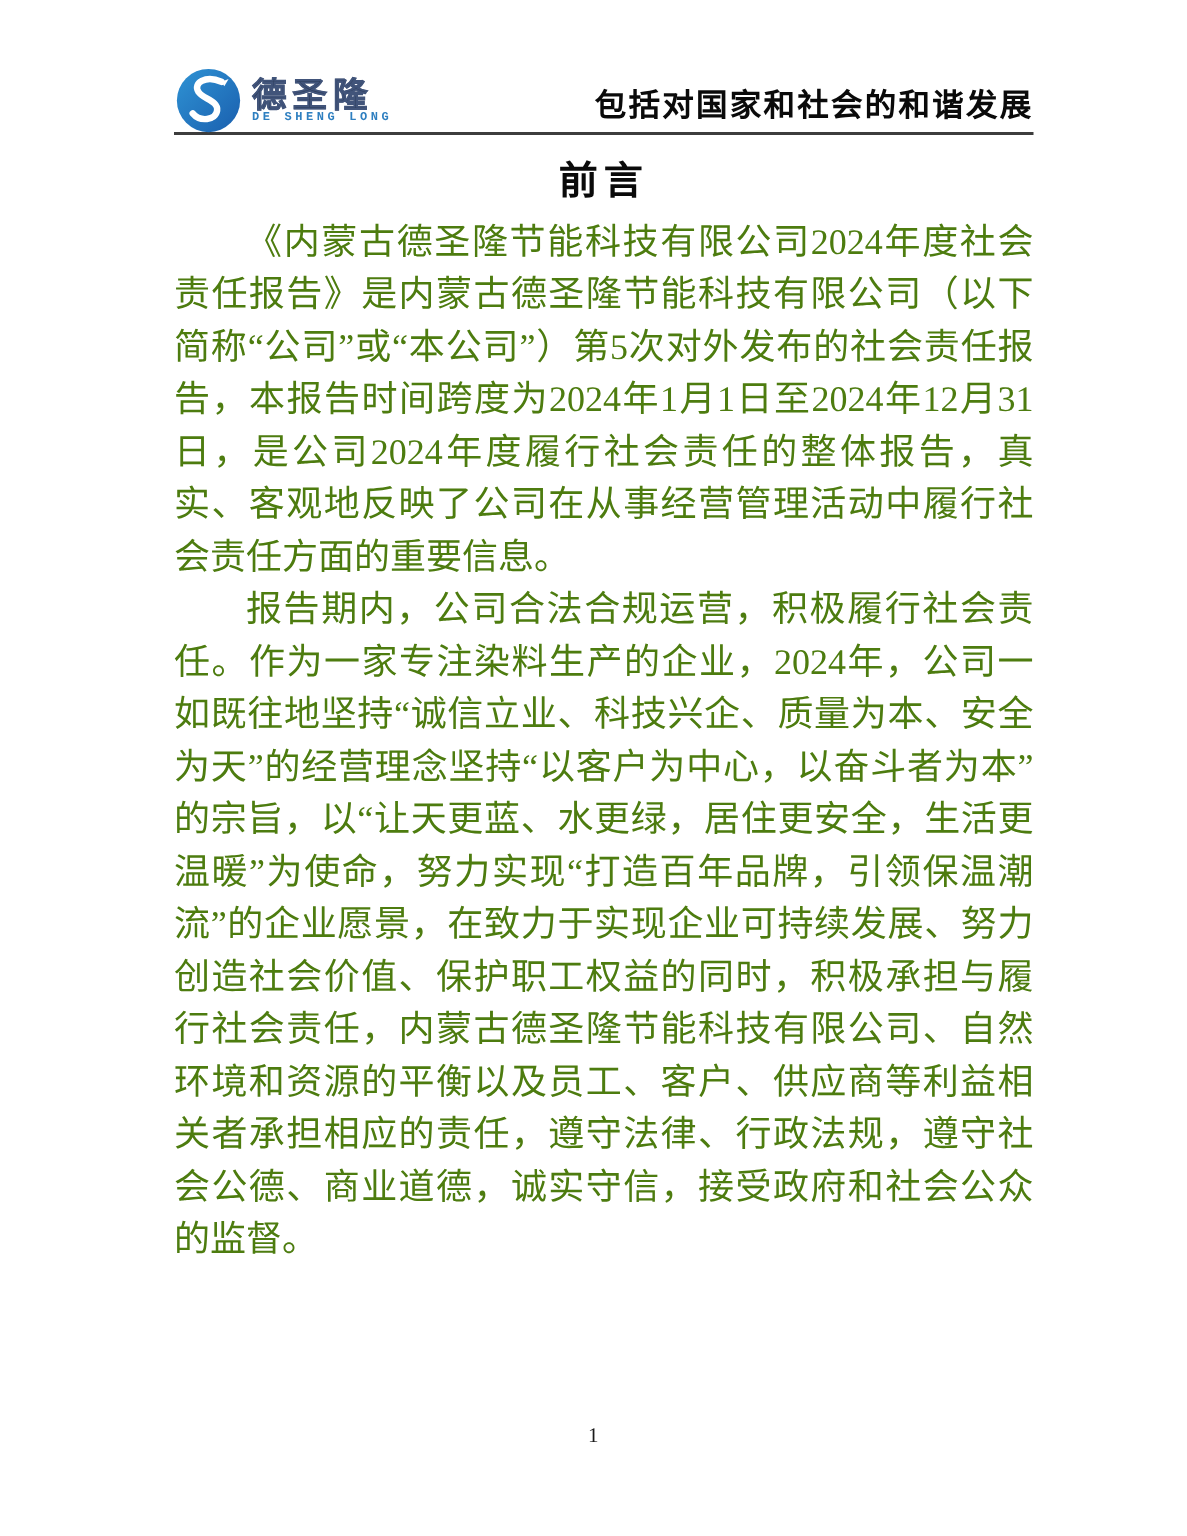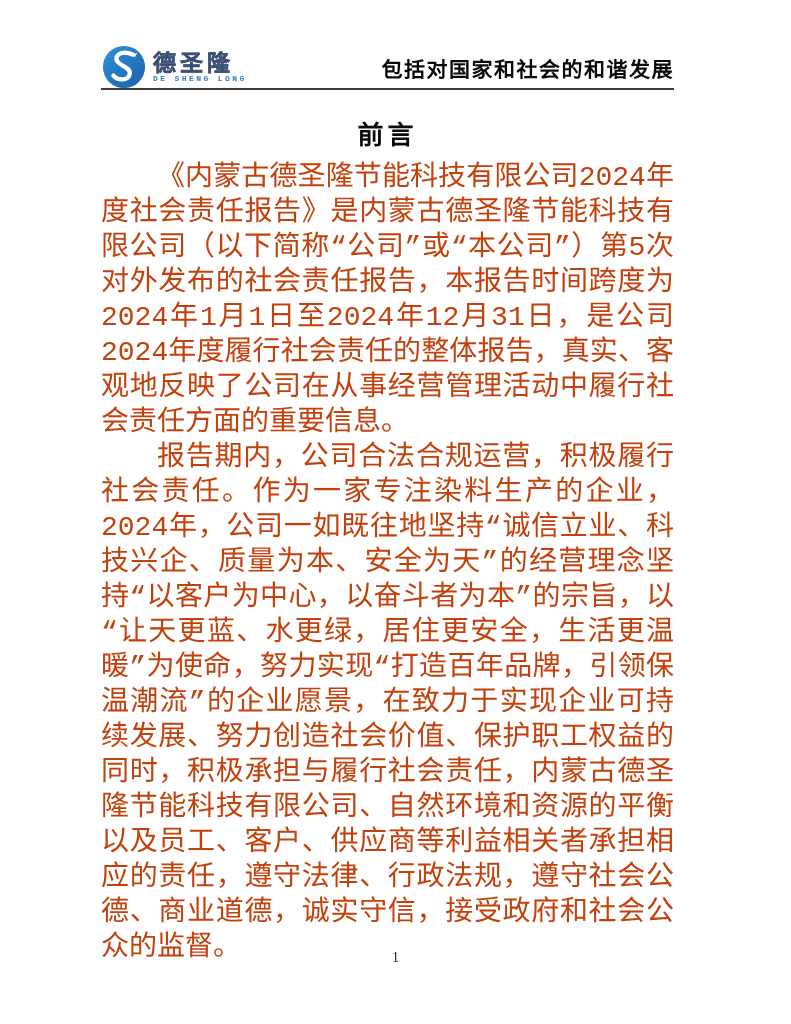--- a/index.html
+++ b/index.html
@@ -9,21 +9,21 @@
     width: 791px;
     height: 1024px;
     margin: 0 auto;
     background: #ffffff;
     font-family: "Liberation Serif", "DejaVu Serif", serif;
     color: #141414;
     overflow: hidden;
   }
   .content {
     position: absolute;
-    left: 101px;
+    left: 116px;
     top: 0;
     width: 573px;
   }
   
   .header {
     display: flex;
     justify-content: space-between;
     align-items: flex-end;
     padding-top: 38px;
     border-bottom: 2px solid #3d3d3d;
@@ -61,31 +61,30 @@
     white-space: nowrap;
     padding-bottom: 1px;
   }
   
   .doc-title {
     text-align: center;
     font-weight: bold;
     font-size: 26px;
     letter-spacing: 4px;
     color: #0a0a0a;
-    margin-top: 24px;
+    margin-top: 9px;
     margin-bottom: 9px;
   }
   
   .body-text p {
-    font-size: 28px;
+    font-size: 24px;
     line-height: 35px;
     text-align: justify;
     text-indent: 2em;
-    color: #c2410c;
-    font-family: Liberation Mono, monospace;
+    color: #4d7c0f;
   }
   
   .footer {
     position: absolute;
     left: 0;
     bottom: 58px;
     width: 100%;
     text-align: center;
     font-size: 14px;
     color: #1a1a1a;

